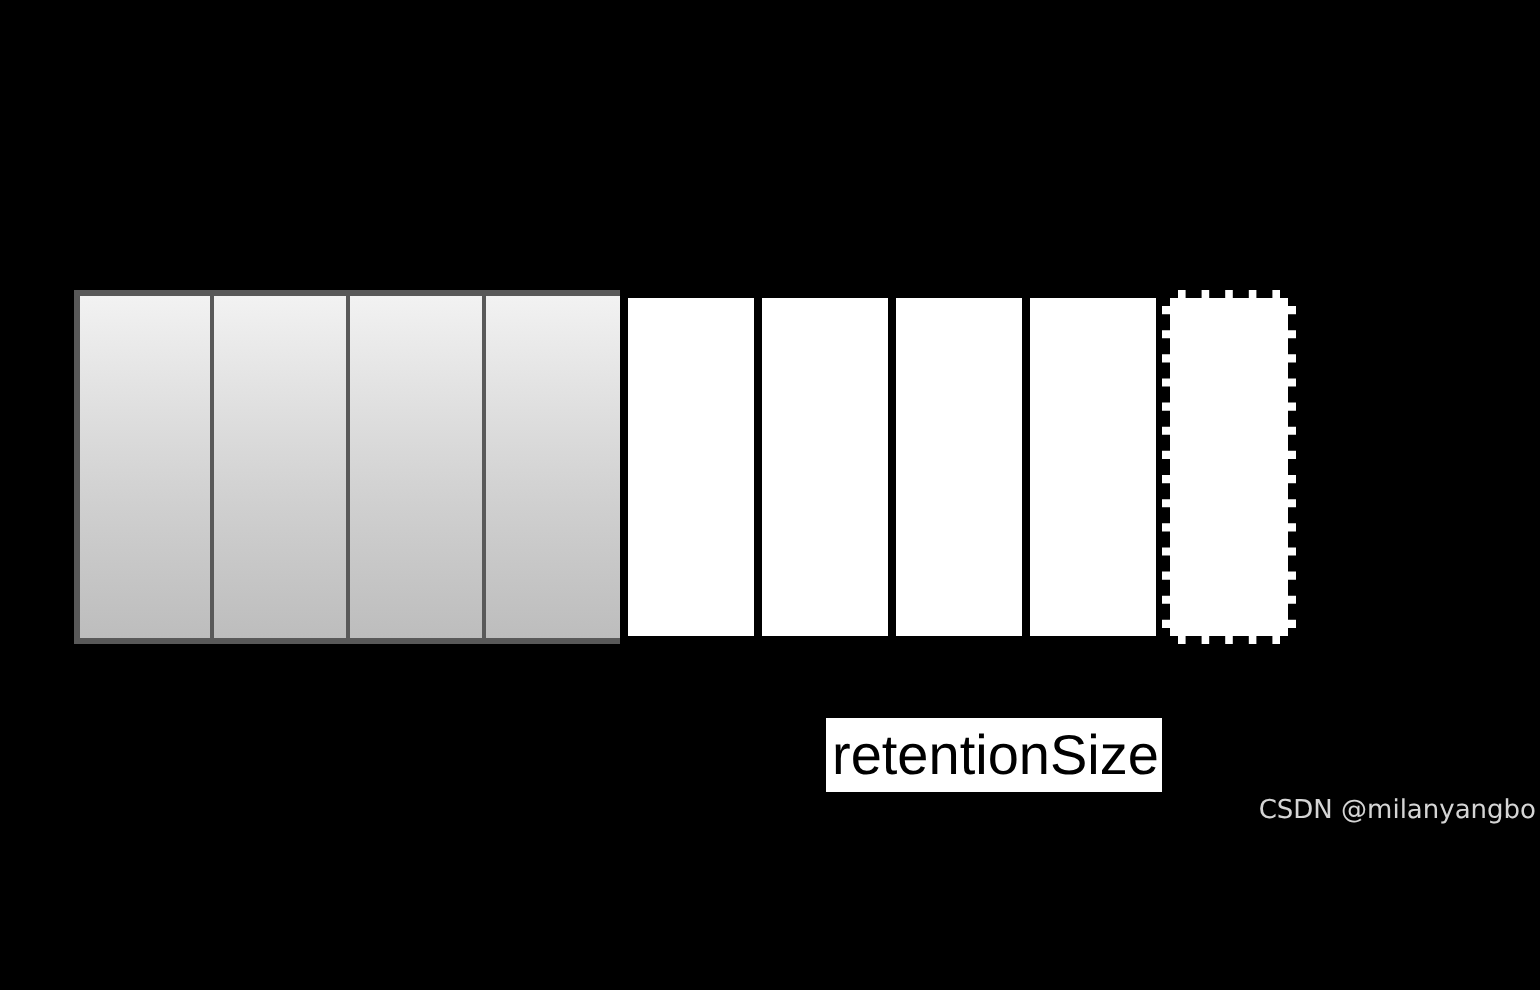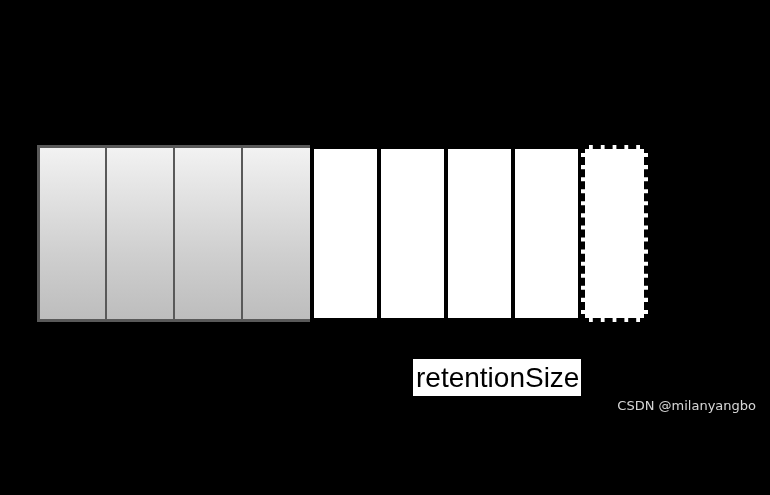--- a/index.html
+++ b/index.html
@@ -79,21 +79,21 @@
     letter-spacing: 0px;
     white-space: nowrap;
     padding: 0 2px 0 3px;
     overflow: hidden;
     font-family: "Liberation Sans", sans-serif;
   }
 
   
   .watermark {
     position: absolute;
-    right: 14px;
+    right: 2px;
     bottom: 7px;
     color: #e8e8e8;
     font-size: 13px;
     line-height: 16px;
     white-space: nowrap;
     font-family: "DejaVu Sans", sans-serif;
     opacity: 0.92;
   }
 </style>
 </head>

